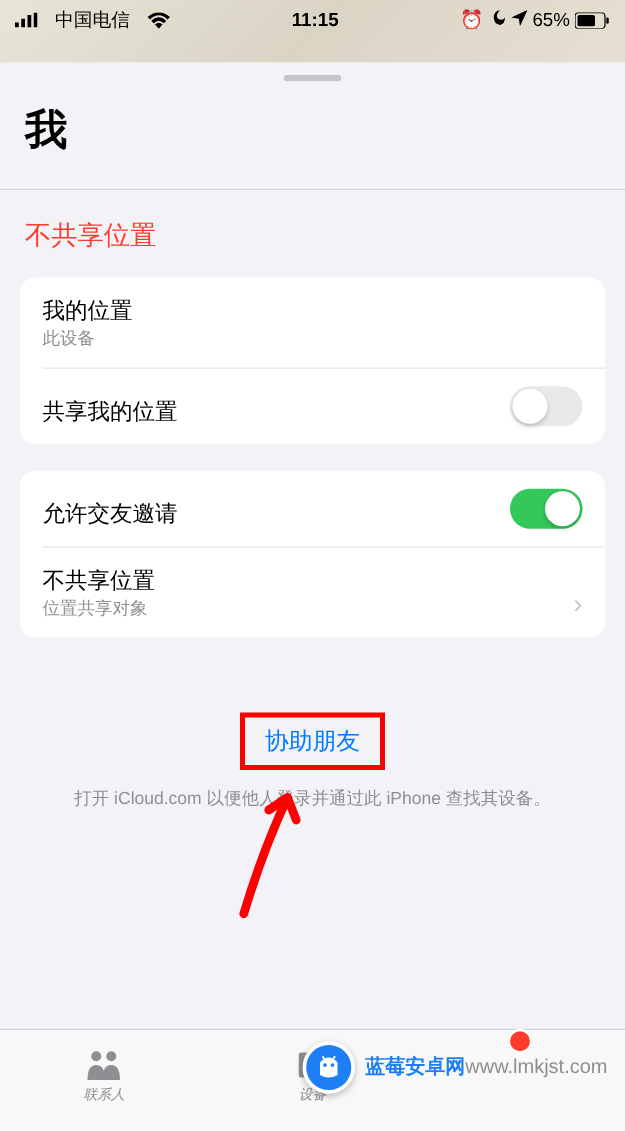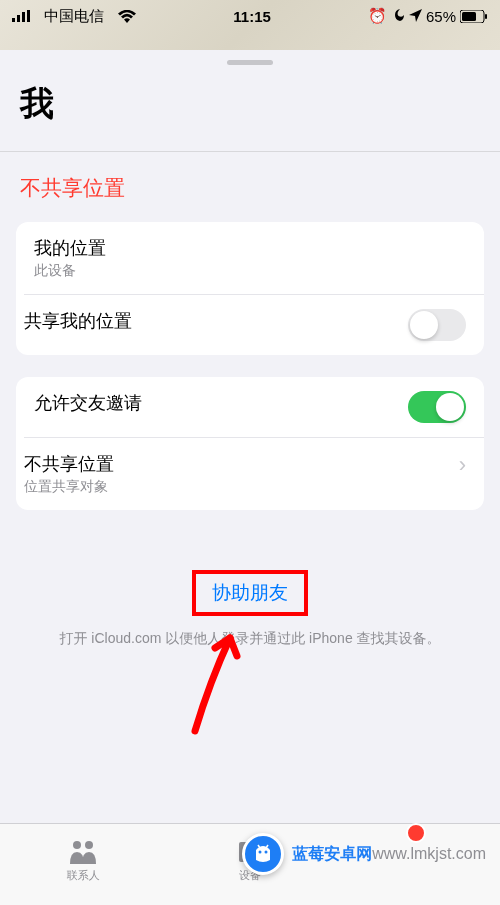--- a/index.html
+++ b/index.html
@@ -13,42 +13,42 @@
     .signal svg, .wifi svg, .battery svg { display: block; }
     
     .sheet { position: absolute; top: 50px; left: 0; right: 0; bottom: 0; background: #f2f2f7; border-radius: 16px 16px 0 0; padding-top: 10px; }
     .grabber { width: 46px; height: 5px; background: #c6c6ca; border-radius: 3px; margin: 0 auto 16px; }
     
     .page-title { font-size: 34px; font-weight: 700; padding: 0 20px 24px; color: #000; border-bottom: 1px solid #d8d8db; }
     
     .not-sharing { color: #ff3b30; font-size: 21px; padding: 22px 20px 20px; }
     
     .group { background: #fff; margin: 0 16px 22px; border-radius: 12px; overflow: hidden; }
-    .row { padding: 14px 18px; display: flex; align-items: flex-start; justify-content: space-between; min-height: 52px; }
-    .row + .row { border-top: 1px solid #e5e5ea; margin-left: 8px; padding-left: 0; padding-right: 18px; }
+    .row { padding: 14px 18px; display: flex; align-items: flex-end; justify-content: space-between; min-height: 52px; }
+    .row + .row { border-top: 1px solid #e5e5ea; margin-left: 18px; padding-left: 0; padding-right: 18px; }
     .row-left { display: flex; flex-direction: column; gap: 2px; }
     .row-title { font-size: 18px; color: #000; }
     .row-sub { font-size: 14px; color: #8e8e93; }
     
     .toggle { width: 58px; height: 32px; border-radius: 16px; position: relative; transition: background .2s; }
     .toggle .knob { position: absolute; top: 2px; width: 28px; height: 28px; background: #fff; border-radius: 50%; box-shadow: 0 2px 4px rgba(0,0,0,.2); transition: left .2s; }
     .toggle.off { background: #e9e9eb; }
     .toggle.off .knob { left: 2px; }
     .toggle.on { background: #34c759; }
     .toggle.on .knob { left: 28px; }
     
     .chevron { color: #c7c7cc; font-size: 22px; font-weight: 300; }
     
     .help-section { text-align: center; margin-top: 60px; padding: 0 38px; position: relative; }
     .help-box { display: inline-block; border: 4px solid #ff0000; padding: 6px 16px; }
     .help-link { color: #007aff; font-size: 19px; }
     .help-desc { color: #8e8e93; font-size: 14px; margin-top: 12px; line-height: 1.5; }
     .arrow-svg { position: absolute; left: 175px; top: 56px; }
     
-    .tabbar { position: absolute; bottom: 0; left: 0; right: 0; height: 82px; background: rgba(248,248,248,.94); border-top: 1px solid #d0d0d4; display: flex; padding-bottom: 16px; }
+    .tabbar { position: absolute; bottom: 0; left: 0; right: 0; height: 82px; background: rgba(248,248,248,.94); border-top: 1px solid #d0d0d4; display: flex; padding-bottom: 16px; font-style: italic; }
     .tab { flex: 1; display: flex; flex-direction: column; align-items: center; justify-content: center; gap: 3px; padding-top: 8px; }
     .tab-icon { width: 30px; height: 26px; display: flex; align-items: center; justify-content: center; }
     .tab-label { font-size: 11px; color: #8e8e93; }
     
     .watermark { position: absolute; right: 14px; bottom: 30px; display: flex; align-items: center; gap: 8px; z-index: 200; }
     .wm-badge { width: 42px; height: 42px; background: #1e7ef5; border-radius: 50%; display: flex; align-items: center; justify-content: center; box-shadow: 0 2px 6px rgba(0,0,0,.25); border: 3px solid #fff; }
     .wm-text { display: flex; line-height: 1.1; }
     .wm-t1 { color: #1e7ef5; font-size: 16px; font-weight: 700; }
     .wm-t2 { color: #8e8e93; font-size: 16px; }
     

